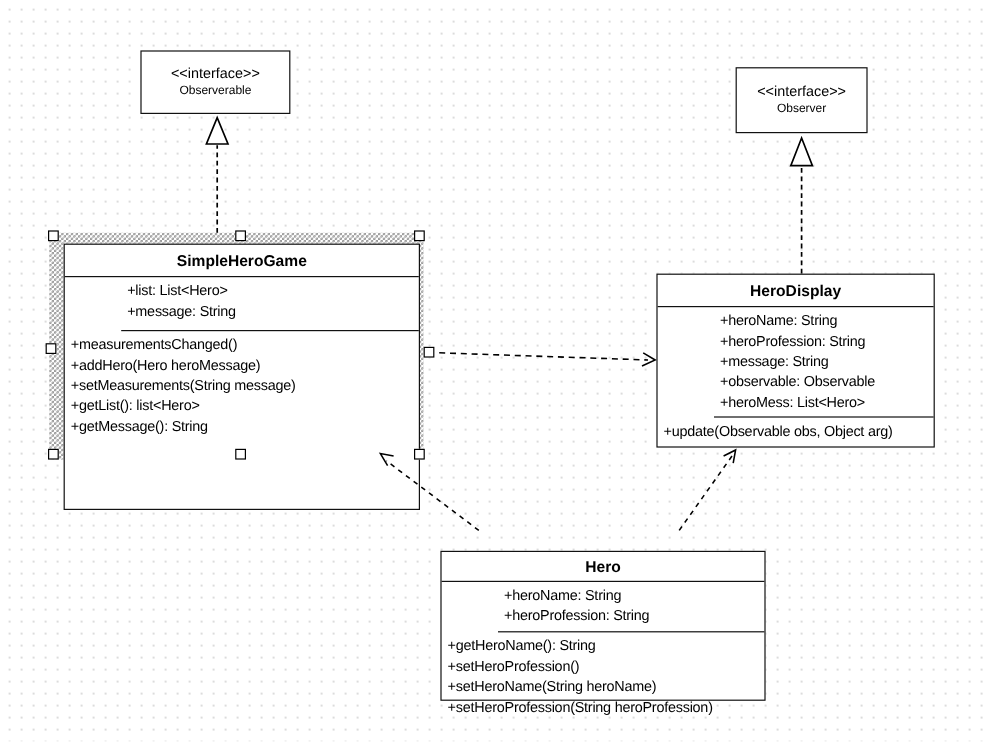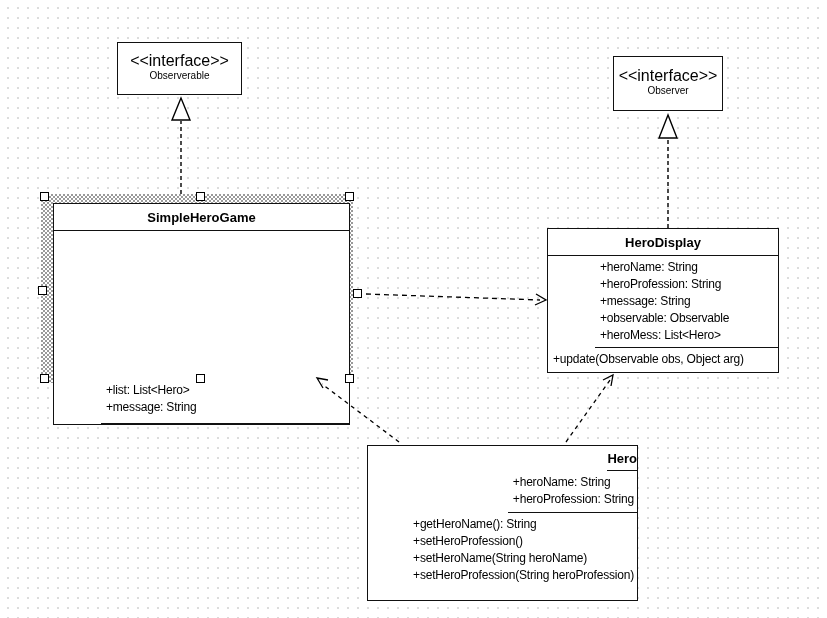--- a/index.html
+++ b/index.html
@@ -18,21 +18,21 @@
 
   
   .iface {
     position: absolute;
     background: #fff;
     border: 1.5px solid #111;
     display: flex; flex-direction: column;
     align-items: center; justify-content: center;
     z-index: 2;
   }
-  .iface .st { font-size: 16px; line-height: 14px; }
+  .iface .st { font-size: 12px; line-height: 14px; }
   .iface .nm { font-size: 10px; font-weight: normal; line-height: 15px; }
 
   
   .cls {
     position: absolute;
     background: #fff;
     border: 1.5px solid #111;
     display: flex; flex-direction: column;
     z-index: 2;
   }
@@ -100,37 +100,44 @@
     <div class="st">&lt;&lt;interface&gt;&gt;</div>
     <div class="nm">Observer</div>
   </div>
 
   <div class="cls" style="left:53px; top:203px; width:297px; height:222px;justify-content:space-between;">
     <div class="cls-title" style="height:27px;">SimpleHeroGame</div>
     <div class="compartment attrs" style="height:45px;">
       <div class="m">+list: List&lt;Hero&gt;</div>
       <div class="m">+message: String</div>
     </div>
+    <div class="compartment methods">
+      <div class="m">+measurementsChanged()</div>
+      <div class="m">+addHero(Hero heroMessage)</div>
+      <div class="m">+setMeasurements(String message)</div>
+      <div class="m">+getList(): list&lt;Hero&gt;</div>
+      <div class="m">+getMessage(): String</div>
+    </div>
   </div>
 
   <div class="cls" style="left:547px; top:228px; width:232px; height:145px;">
     <div class="cls-title" style="height:27px;">HeroDisplay</div>
     <div class="compartment attrs" style="height:92px;">
       <div class="m">+heroName: String</div>
       <div class="m">+heroProfession: String</div>
       <div class="m">+message: String</div>
       <div class="m">+observable: Observable</div>
       <div class="m">+heroMess: List&lt;Hero&gt;</div>
     </div>
     <div class="compartment methods">
       <div class="m">+update(Observable obs, Object arg)</div>
     </div>
   </div>
 
-  <div class="cls" style="left:367px; top:445px; width:271px; height:156px;align-items:flex-end;">
+  <div class="cls" style="left:367px; top:459px; width:271px; height:125px;">
     <div class="cls-title" style="height:25px;">Hero</div>
     <div class="compartment attrs" style="height:42px;">
       <div class="m">+heroName: String</div>
       <div class="m">+heroProfession: String</div>
     </div>
     <div class="compartment methods">
       <div class="m">+getHeroName(): String</div>
       <div class="m">+setHeroProfession()</div>
       <div class="m">+setHeroName(String heroName)</div>
       <div class="m">+setHeroProfession(String heroProfession)</div>

